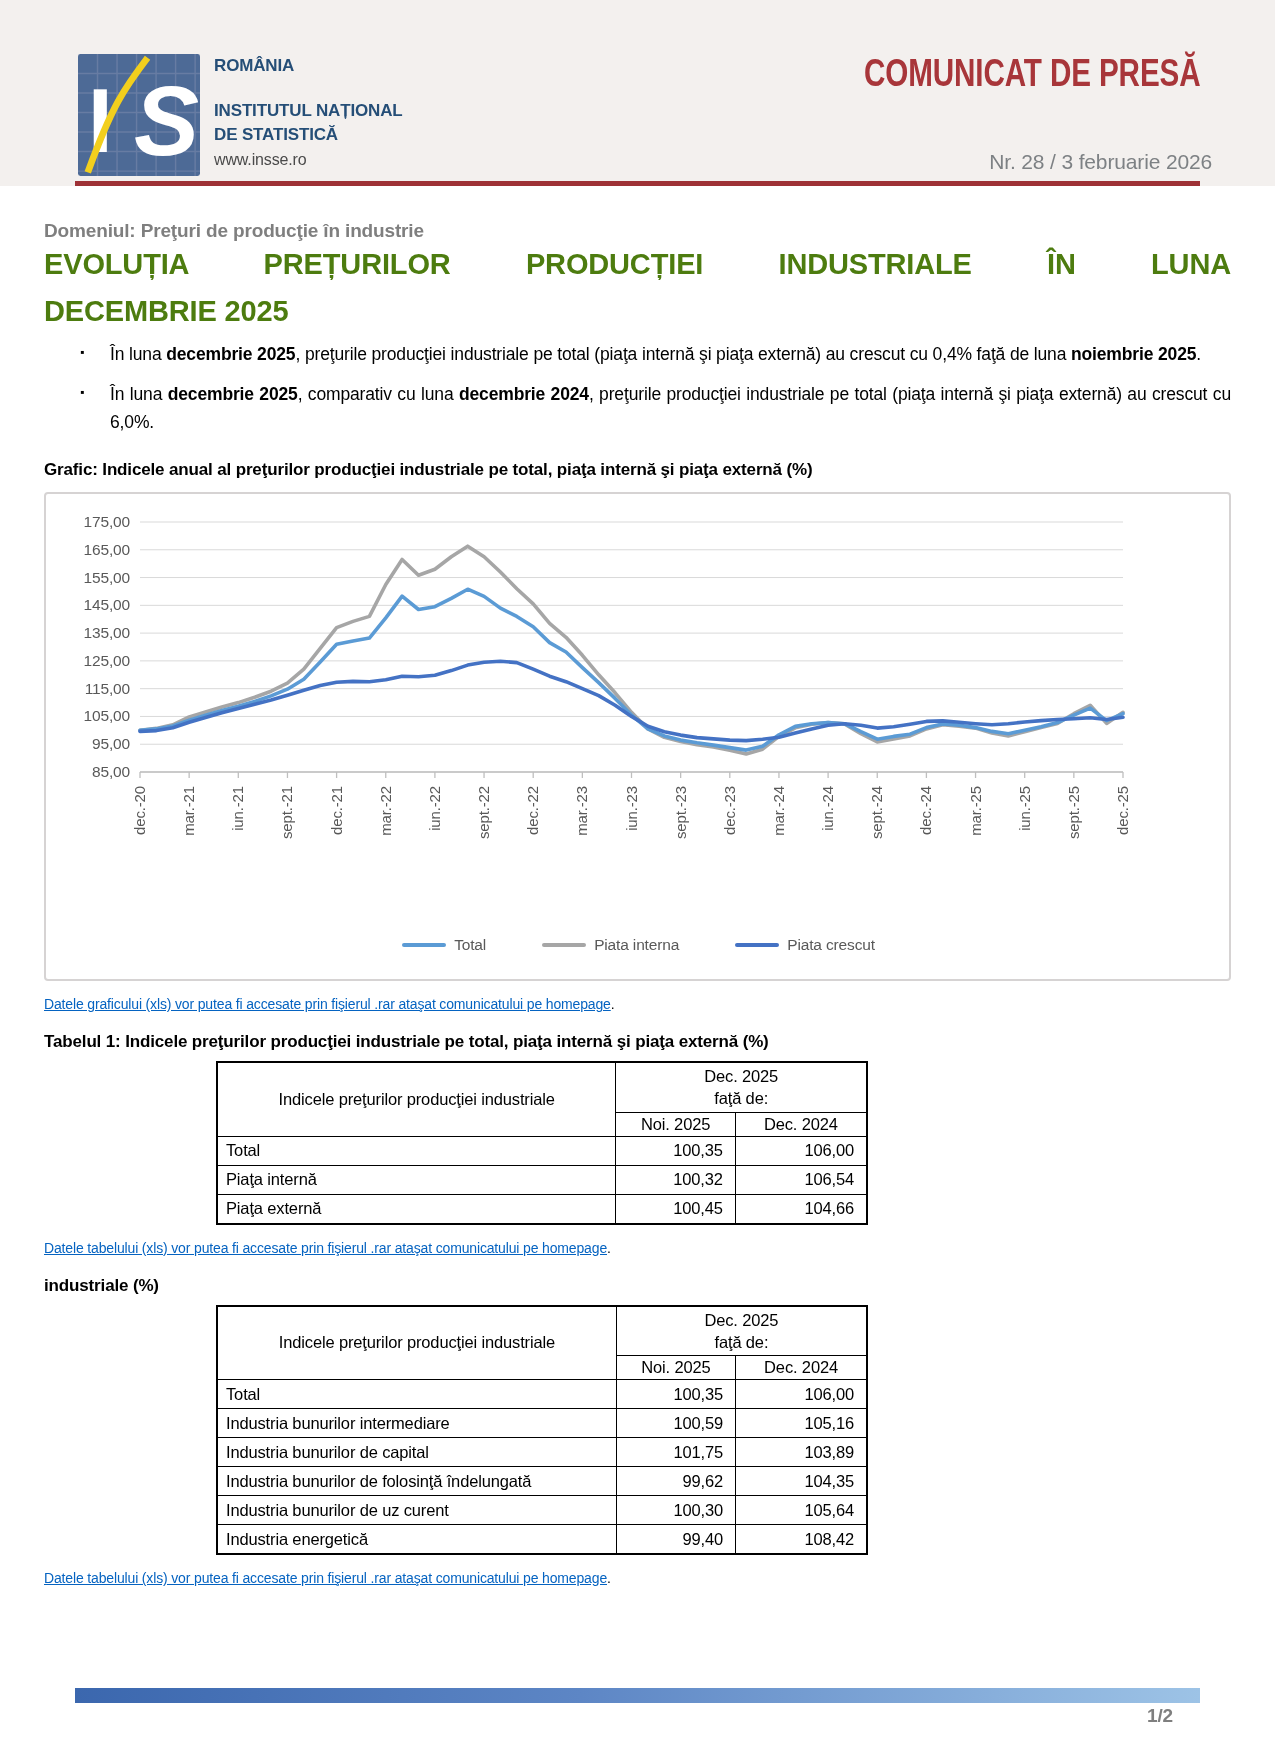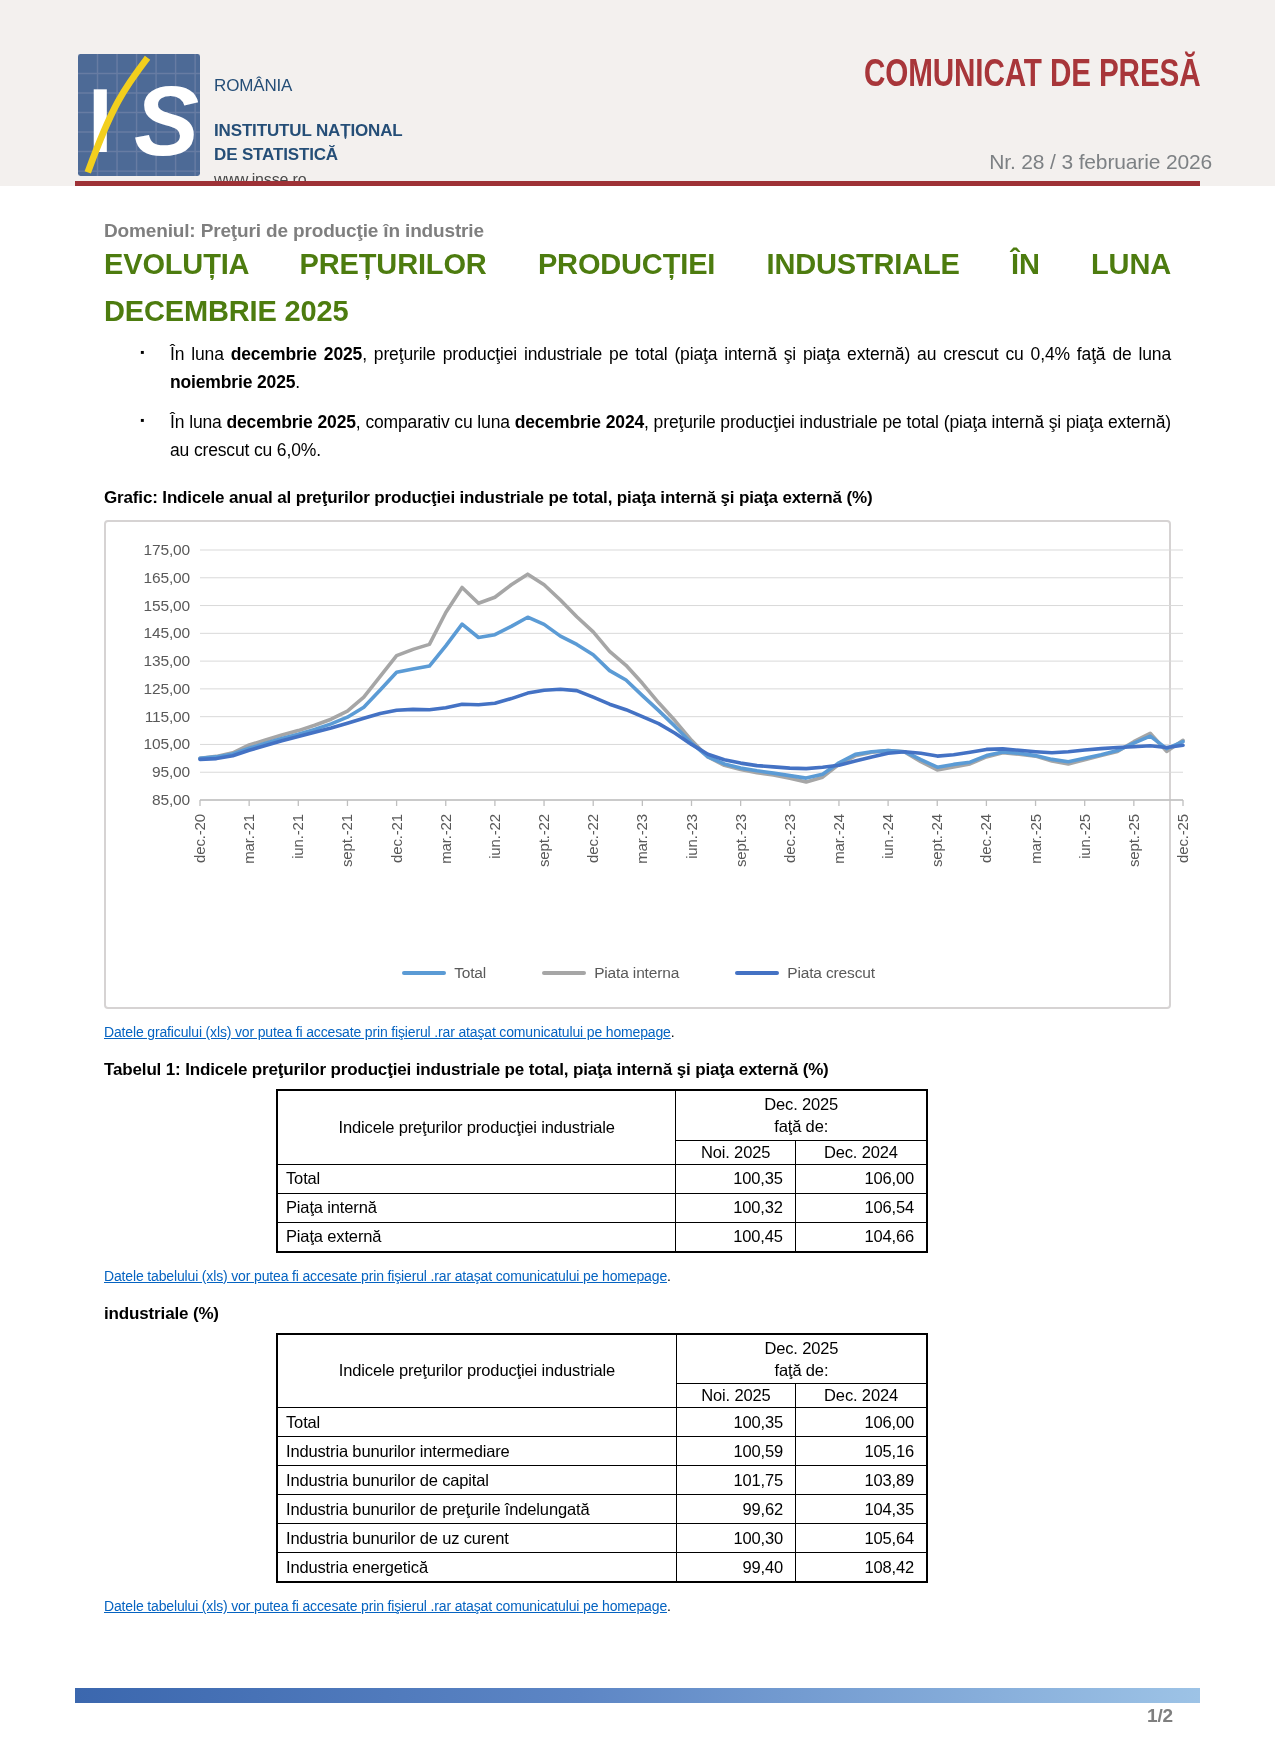--- a/index.html
+++ b/index.html
@@ -3,30 +3,30 @@
 <meta charset="utf-8">
 <style>
   html,body{margin:0;padding:0;}
   body{width:1275px;height:1753px;background:#ffffff;overflow:hidden;position:relative;
        font-family:"Liberation Sans","DejaVu Sans",sans-serif;letter-spacing:-0.15px;color:#000;}
   
   .header{position:relative;height:186px;background:#f3f0ee;}
   .logo-area{position:absolute;left:78px;top:54px;display:flex;}
   .ins-logo{width:122px;height:122px;display:block;}
   .logo-text{margin-left:14px;position:relative;}
-  .logo-country{font-weight:normal;font-size:17px;color:#254e77;margin-top:22px;}
+  .logo-country{font-weight:bold;font-size:17px;color:#254e77;margin-top:2px;}
   .logo-inst{font-weight:bold;font-size:17px;color:#254e77;margin-top:25px;}
   .logo-inst2{font-weight:bold;font-size:17px;color:#254e77;margin-top:4px;}
   .logo-site{font-size:16px;color:#4a4a4a;margin-top:6px;}
   .pr-title{position:absolute;right:75px;top:52px;font-size:38px;font-weight:bold;color:#a8363a;
             transform:scaleX(0.78);transform-origin:right top;white-space:nowrap;}
   .pr-number{position:absolute;right:63px;top:150px;font-size:21px;color:#7d8184;}
   .red-rule{position:absolute;left:75px;right:75px;bottom:0;height:5px;background:#9e3136;}
   
-  .content{padding:0 104px;}
+  .content{padding:0 44px;}
   .domain-label{margin-top:34px;font-weight:bold;font-size:19px;color:#7f7f7f;}
   .doc-title{margin-top:6px;color:#4d7c0f;font-weight:bold;font-size:29px;}
   .title-l1{text-align:justify;text-align-last:justify;}
   .title-l2{margin-top:14px;}
   .bullets{margin-top:12px;}
   .bullet{position:relative;padding-left:66px;margin-top:12px;text-align:justify;
           font-size:17.5px;line-height:1.6;}
   .bullet .marker{position:absolute;left:36px;top:3px;font-size:12px;}
   .grafic-caption{margin-top:24px;font-weight:bold;font-size:17px;}
   
@@ -269,21 +269,21 @@
           <td class="td-label">Industria bunurilor intermediare</td>
           <td class="td-num">100,59</td>
           <td class="td-num">105,16</td>
         </tr>
         <tr>
           <td class="td-label">Industria bunurilor de capital</td>
           <td class="td-num">101,75</td>
           <td class="td-num">103,89</td>
         </tr>
         <tr>
-          <td class="td-label">Industria bunurilor de preţurile îndelungată</td>
+          <td class="td-label">Industria bunurilor de folosinţă îndelungată</td>
           <td class="td-num">99,62</td>
           <td class="td-num">104,35</td>
         </tr>
         <tr>
           <td class="td-label">Industria bunurilor de uz curent</td>
           <td class="td-num">100,30</td>
           <td class="td-num">105,64</td>
         </tr>
         <tr>
           <td class="td-label">Industria energetică</td>

